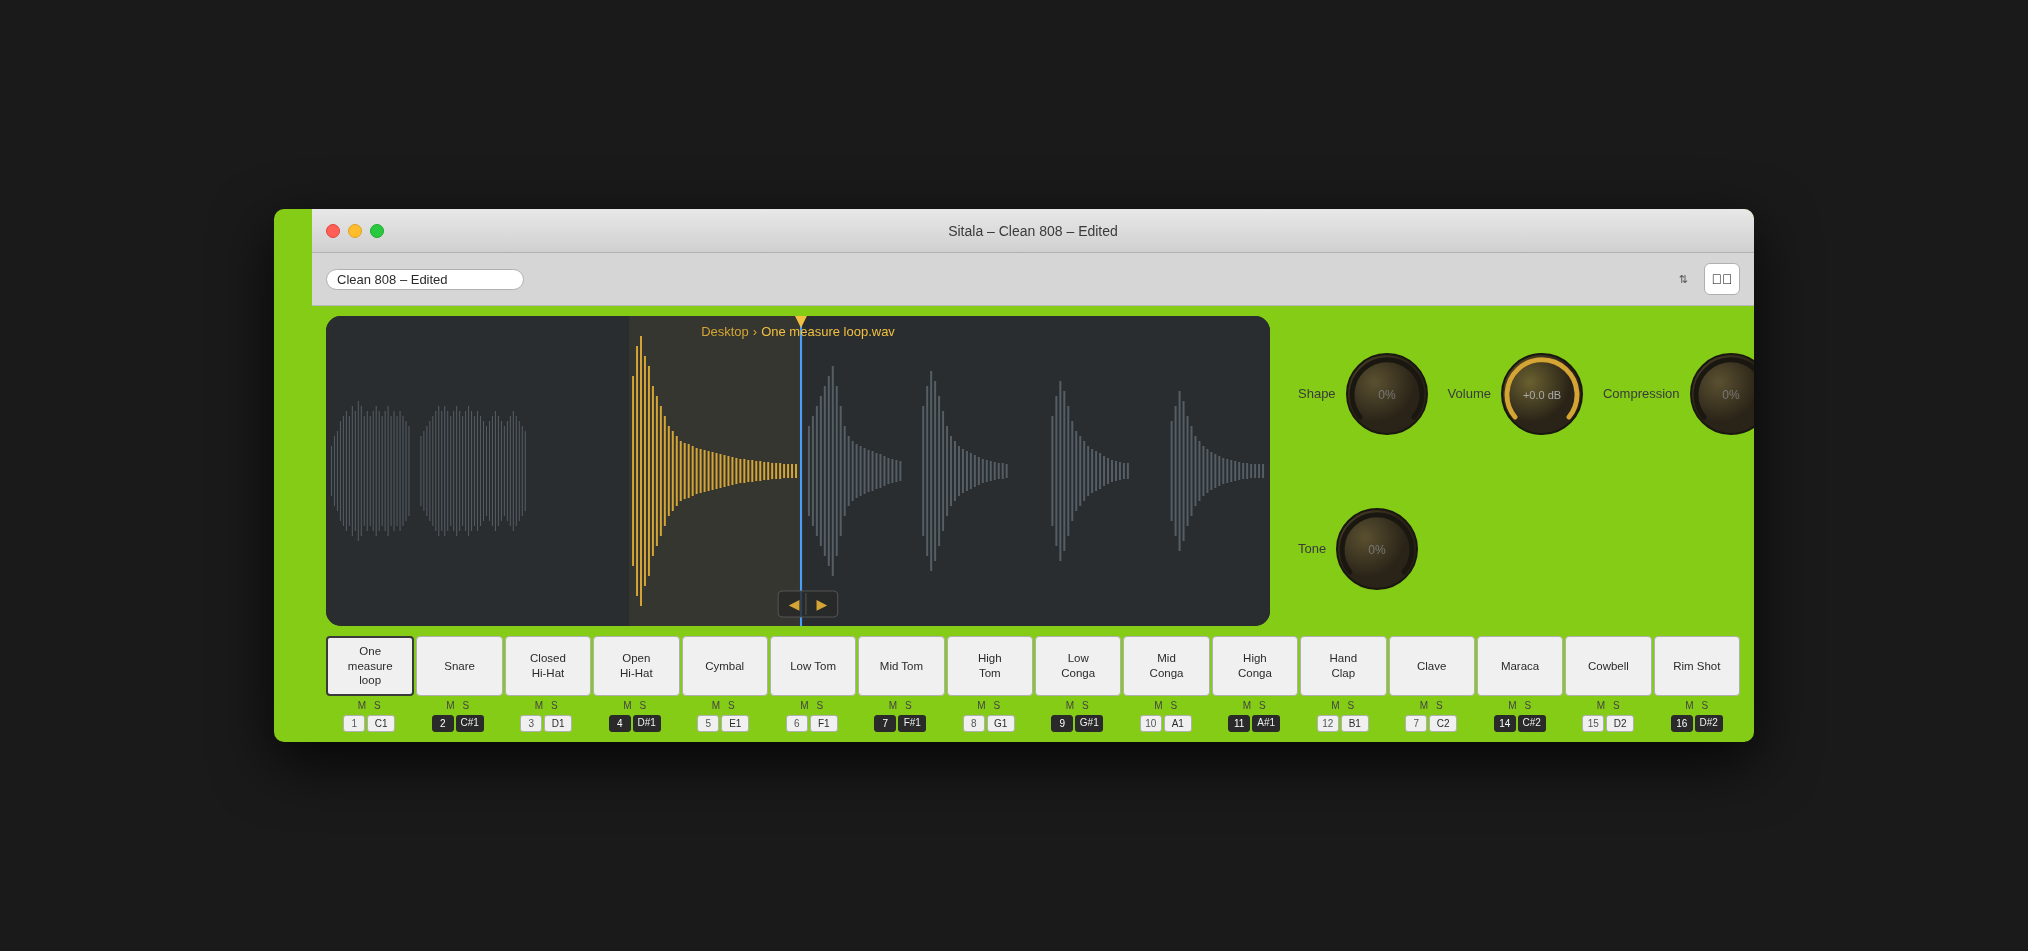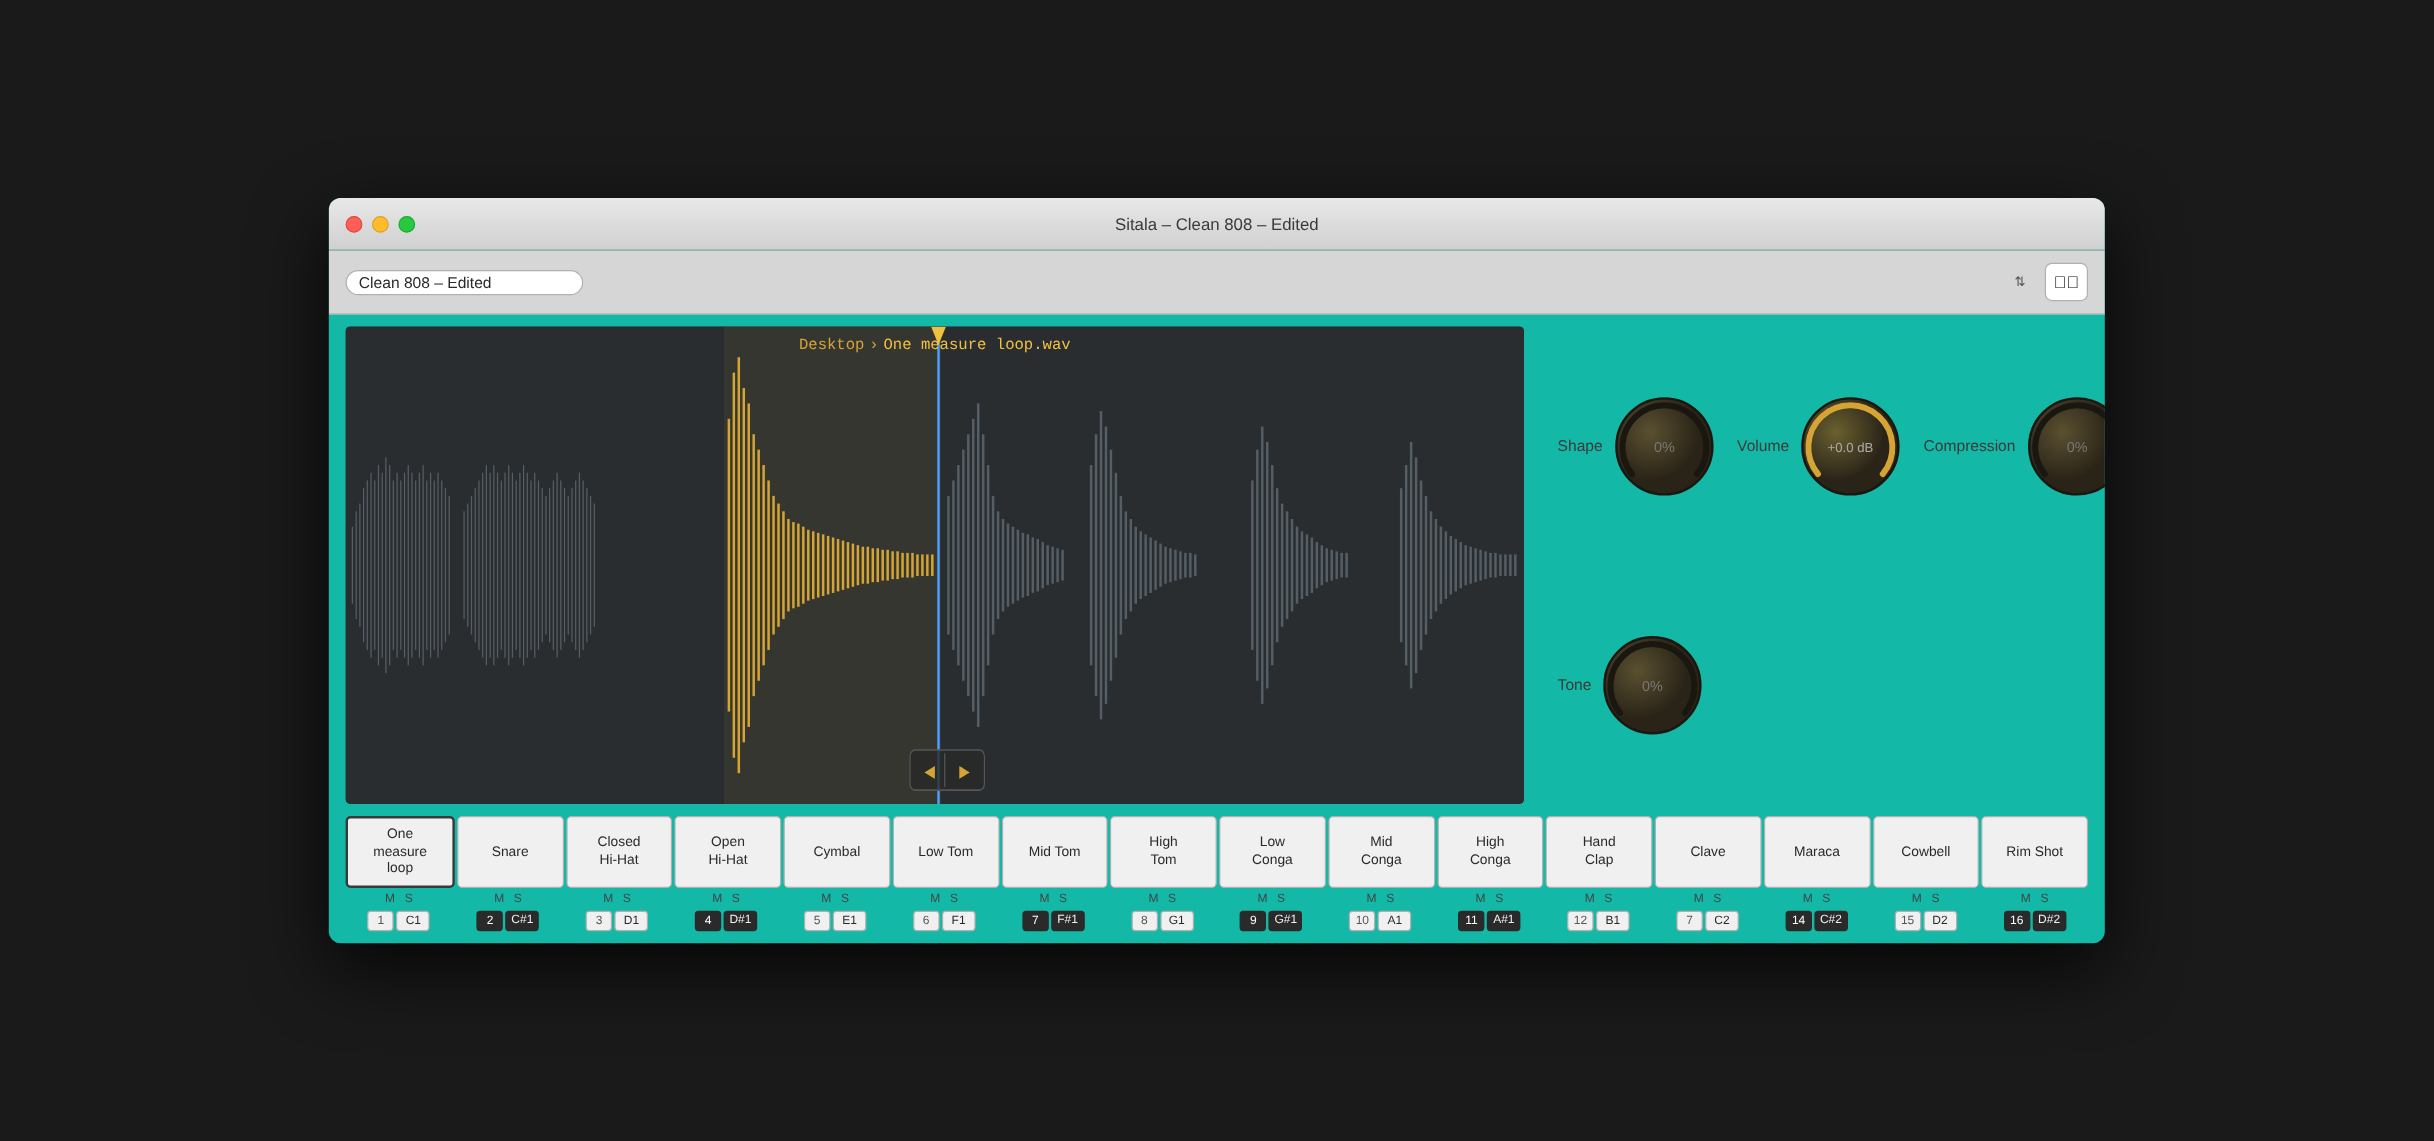--- a/index.html
+++ b/index.html
@@ -5,25 +5,26 @@
     * { box-sizing: border-box; margin: 0; padding: 0; }
     body {
       background: #1a1a1a;
       display: flex;
       align-items: center;
       justify-content: center;
       min-height: 100vh;
       font-family: -apple-system, BlinkMacSystemFont, 'Helvetica Neue', Arial, sans-serif;
     }
     .window {
-      background: #14b8a6;
+      background: #84cc16;
       border-radius: 10px;
       width: 1480px;
       box-shadow: 0 20px 60px rgba(0,0,0,0.8);
       overflow: hidden;
+      padding-left: 38px;
     }
     .title-bar {
       background: linear-gradient(to bottom, #e8e8e8, #d0d0d0);
       height: 44px;
       display: flex;
       align-items: center;
       justify-content: center;
       position: relative;
       border-bottom: 1px solid #b0b0b0;
     }
@@ -87,26 +88,25 @@
       cursor: pointer;
       font-size: 14px;
     }
     .main-content {
       display: flex;
       gap: 10px;
       padding: 10px 14px;
     }
     .waveform-area {
       background: #2a2d30;
-      border-radius: 4px;
+      border-radius: 15px;
       flex: 1;
-      height: 398px;
+      height: 310px;
       position: relative;
       overflow: hidden;
-      font-family: Liberation Mono, monospace;
     }
     .waveform-path-label {
       position: absolute;
       top: 8px;
       left: 50%;
       transform: translateX(-50%);
       font-size: 13px;
       display: flex;
       gap: 4px;
       z-index: 10;

